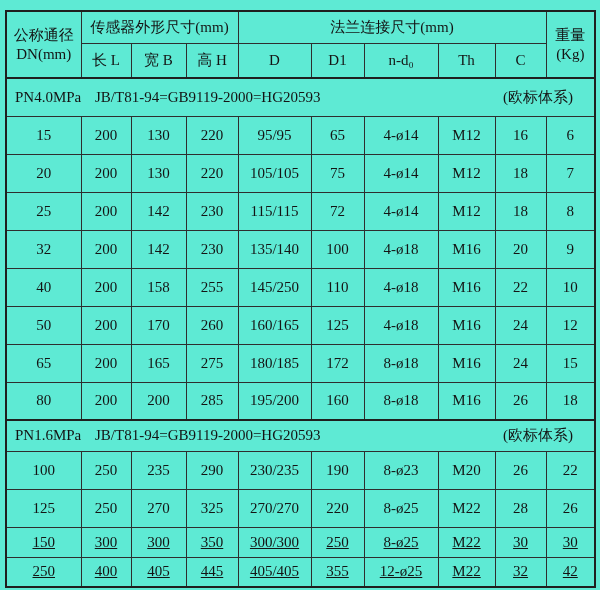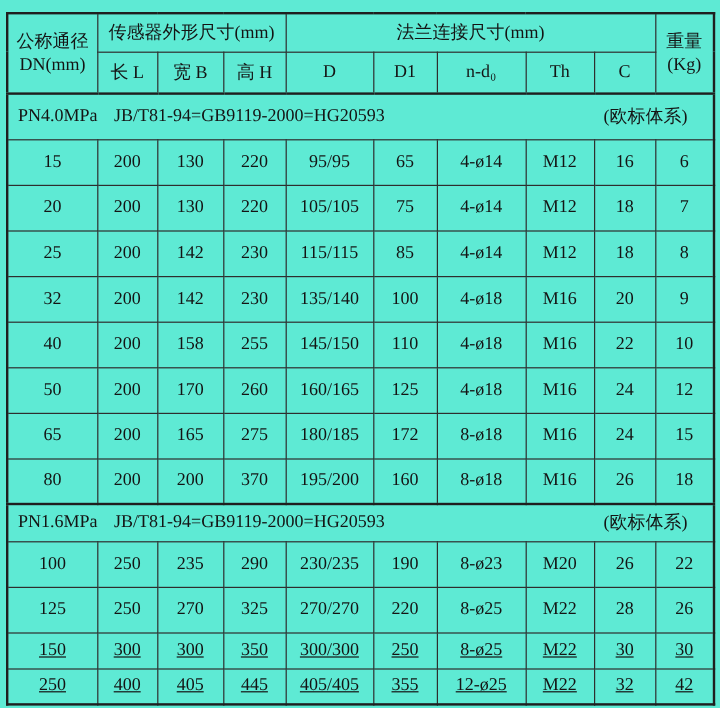--- a/index.html
+++ b/index.html
@@ -141,21 +141,21 @@
           <td>M12</td>
           <td>18</td>
           <td>7</td>
         </tr>
         <tr>
           <td>25</td>
           <td>200</td>
           <td>142</td>
           <td>230</td>
           <td>115/115</td>
-          <td>85</td>
+          <td>72</td>
           <td>4-ø14</td>
           <td>M12</td>
           <td>18</td>
           <td>8</td>
         </tr>
         <tr>
           <td>32</td>
           <td>200</td>
           <td>142</td>
           <td>230</td>
@@ -164,21 +164,21 @@
           <td>4-ø18</td>
           <td>M16</td>
           <td>20</td>
           <td>9</td>
         </tr>
         <tr>
           <td>40</td>
           <td>200</td>
           <td>158</td>
           <td>255</td>
-          <td>145/150</td>
+          <td>145/250</td>
           <td>110</td>
           <td>4-ø18</td>
           <td>M16</td>
           <td>22</td>
           <td>10</td>
         </tr>
         <tr>
           <td>50</td>
           <td>200</td>
           <td>170</td>
@@ -199,21 +199,21 @@
           <td>172</td>
           <td>8-ø18</td>
           <td>M16</td>
           <td>24</td>
           <td>15</td>
         </tr>
         <tr>
           <td>80</td>
           <td>200</td>
           <td>200</td>
-          <td>370</td>
+          <td>285</td>
           <td>195/200</td>
           <td>160</td>
           <td>8-ø18</td>
           <td>M16</td>
           <td>26</td>
           <td>18</td>
         </tr>
         <tr class="section">
           <td colspan="10">
             <div class="secwrap">

